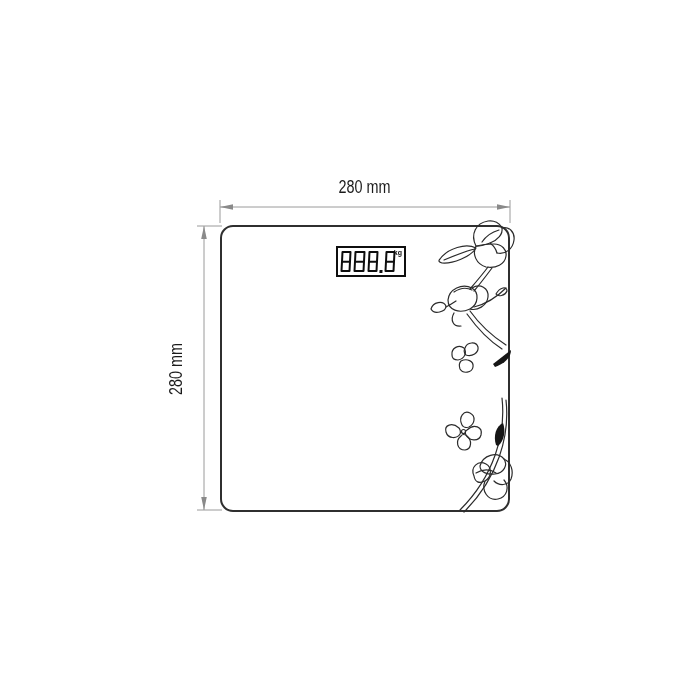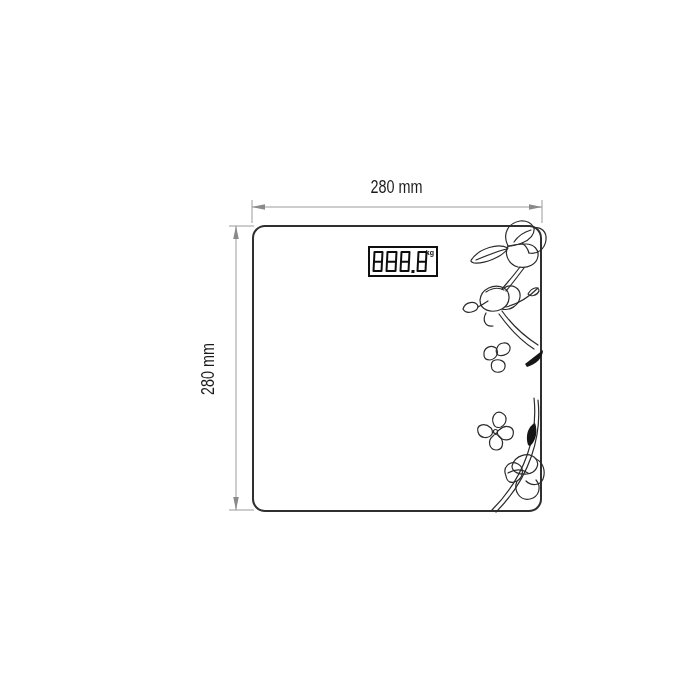--- a/index.html
+++ b/index.html
@@ -9,21 +9,21 @@
     --label-text:#1b1b1b;
     --lcd-border:#0f0f0f;
     --artwork:#2b2b2b;
   }
   html,body{margin:0;padding:0;}
   body{
     width:700px;height:700px;background:var(--background);
     font-family:"Liberation Sans", sans-serif;
     position:relative;overflow:hidden;
   }
-  .canvas{position:absolute;inset:0;margin-left:32px;}
+  .canvas{position:absolute;inset:0;}
 
   
   .scale-body{
     position:absolute;left:220px;top:225px;width:290px;height:287px;
     box-sizing:border-box;border:2.5px solid var(--body-outline);
     border-radius:13px;background:#fff;
   }
 
   
   .lcd{

